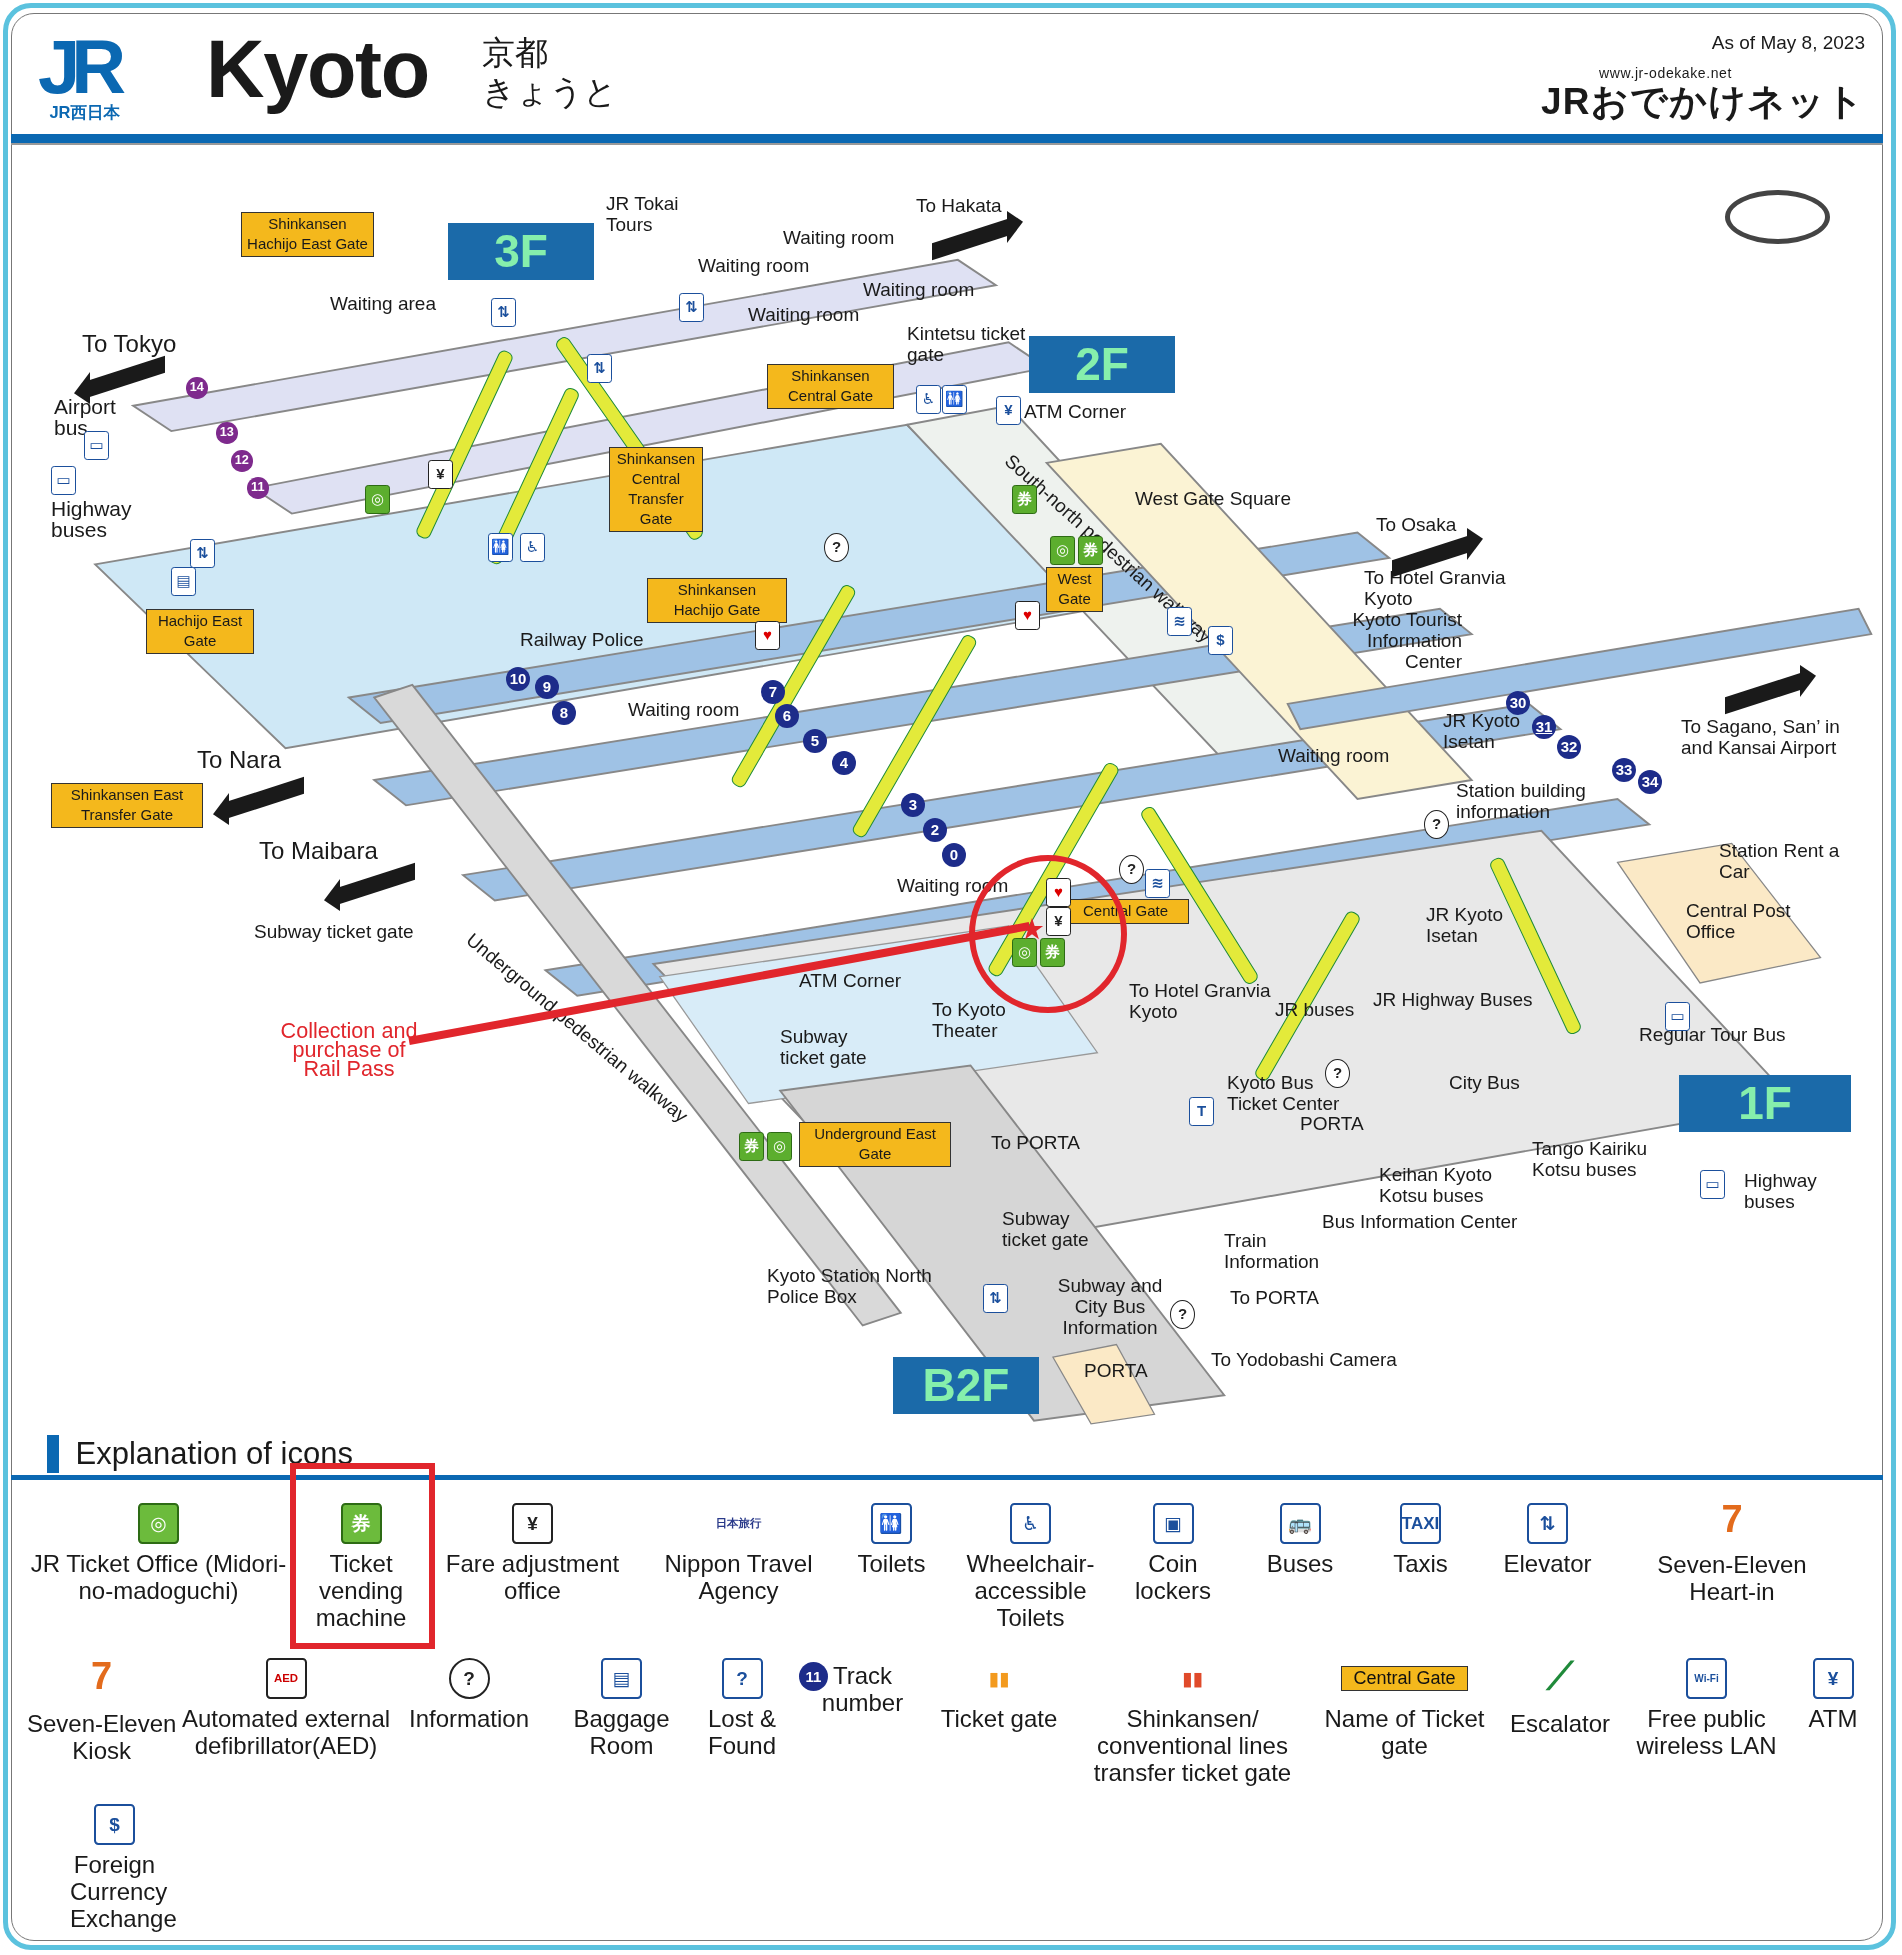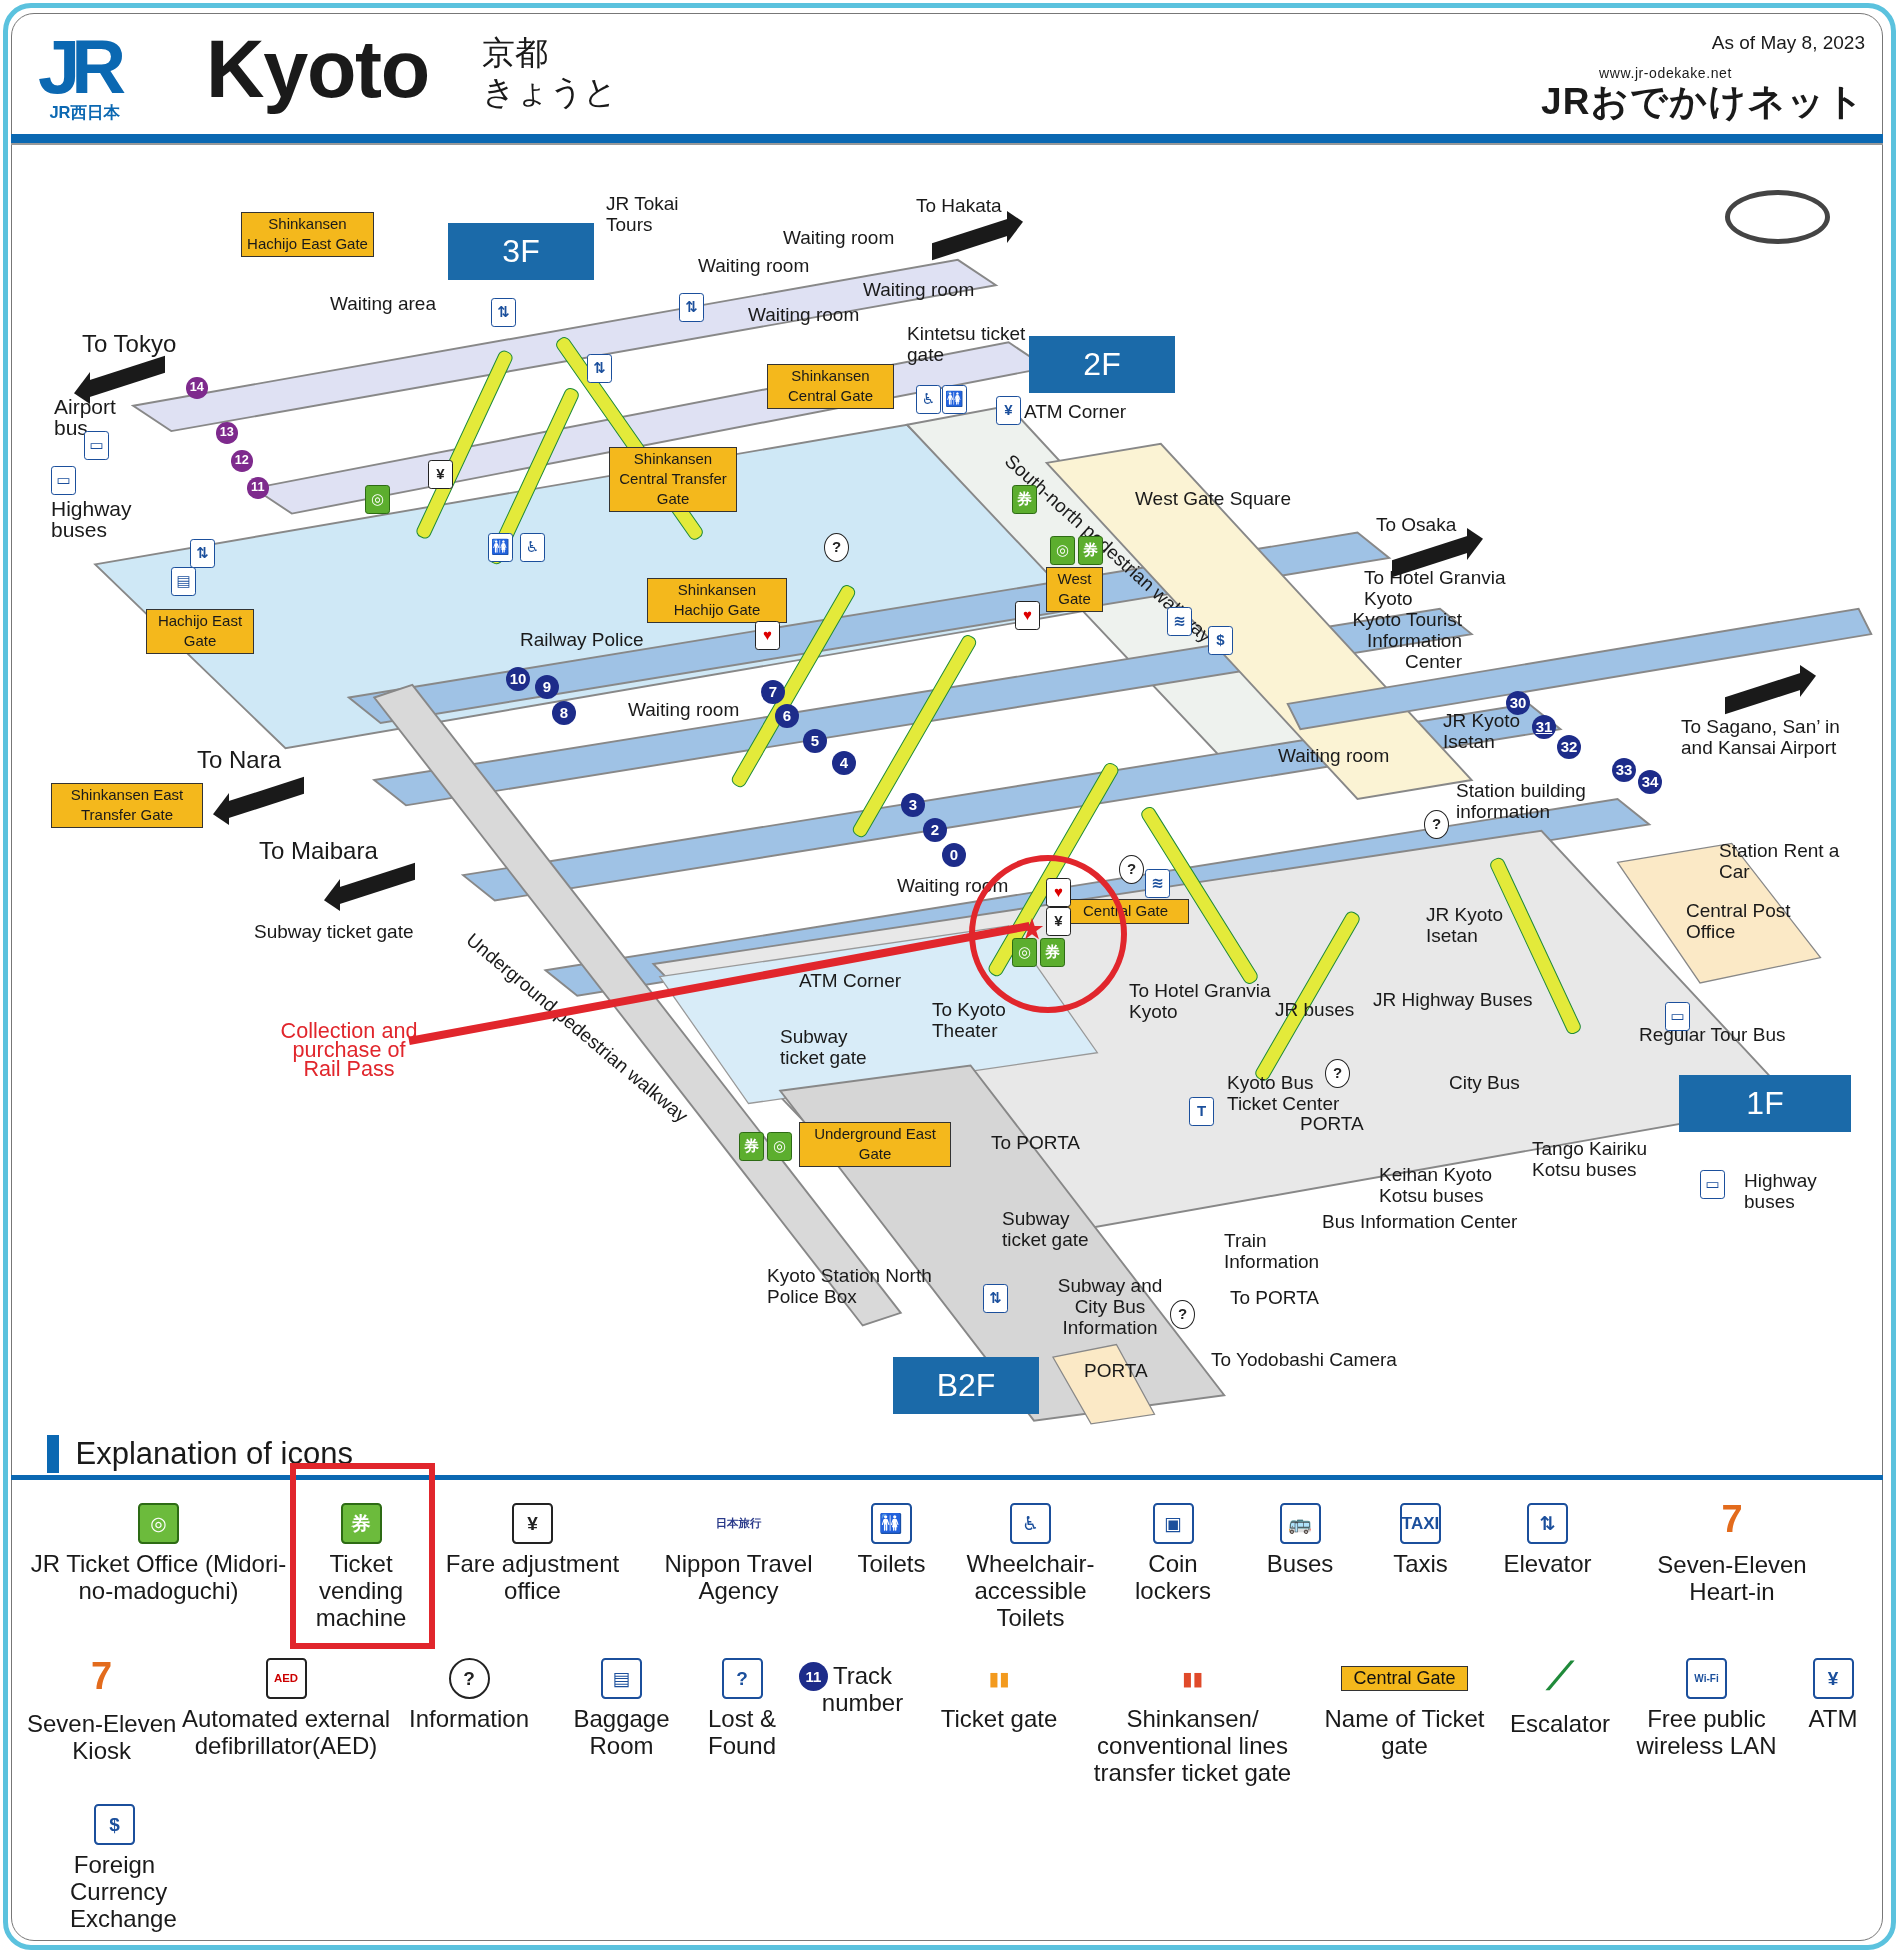--- a/index.html
+++ b/index.html
@@ -10,21 +10,21 @@
   .header-rule2{position:absolute;left:11.4px;top:143px;width:1872px;height:1.9px;background:#999;}
   .jr-logo{position:absolute;left:38px;top:32px;width:108px;height:82px;}
   .jr-logo-mark{font-weight:bold;font-size:76px;color:#0b68b2;letter-spacing:-9px;line-height:70px;font-family:"Liberation Sans",sans-serif;}
   .jr-logo-sub{font-size:16.5px;color:#0b68b2;font-weight:bold;margin-left:11.4px;}
   .station-name{position:absolute;left:206px;top:25px;font-size:81px;font-weight:bold;letter-spacing:-1.3px;line-height:89px;}
   .station-jp{position:absolute;left:482px;top:33px;font-size:33px;line-height:39px;}
   .as-of{position:absolute;right:38px;top:32px;font-size:19px;}
   .site-url{position:absolute;right:171px;top:65px;font-size:14px;letter-spacing:0.6px;}
   .odekake{position:absolute;right:38px;top:77px;font-size:37px;font-weight:bold;letter-spacing:1.3px;}
   .map{position:absolute;left:19px;top:152px;width:1865px;height:1275px;}
-  .floor-label{position:absolute;background:#1b6aa9;color:#ffffff;font-weight:normal;font-size:32px;text-align:center;line-height:57px;}
+  .floor-label{position:absolute;background:#1b6aa9;color:#86efac;font-weight:bold;font-size:46px;text-align:center;line-height:57px;}
   .lbl{position:absolute;font-size:21px;line-height:21px;white-space:nowrap;}
   .lbl.sm{font-size:19px;}
   .gate{position:absolute;background:#f4b81c;border:1.3px solid #333;font-size:15px;line-height:20px;text-align:center;padding:1.3px 3.8px;box-sizing:border-box;}
   .track{position:absolute;width:24px;height:24px;border-radius:50%;background:#1d2c8a;color:#fff;font-weight:bold;font-size:15px;text-align:center;line-height:24px;}
   .track.purple{background:#7e2a8d;font-size:12.7px;width:21.6px;height:21.6px;line-height:21.6px;}
   .icn{position:absolute;width:25px;height:29px;border:1.9px solid #1b4f9c;border-radius:3.2px;background:#fff;box-sizing:border-box;color:#1b4f9c;font-size:15px;text-align:center;line-height:25px;font-weight:bold;}
   .icn.green{background:#5cae2e;color:#fff;border-color:#2d6b14;}
   .icn.blk{border-color:#222;color:#222;}
   .arrow{position:absolute;width:76px;height:16.5px;background:#1a1a1a;transform:skewY(-18deg);}
   .arrow.l::before{content:"";position:absolute;left:-15px;top:-7.6px;border-right:16.5px solid #1a1a1a;border-top:16px solid transparent;border-bottom:16px solid transparent;}
@@ -109,21 +109,21 @@
   <div class="floor-label" style="left:429px;top:71px;width:146px;height:57px;">3F</div>
   <div class="floor-label" style="left:1010px;top:184px;width:146px;height:57px;">2F</div>
   <div class="floor-label" style="left:1660px;top:923px;width:172px;height:57px;">1F</div>
   <div class="floor-label" style="left:874px;top:1205px;width:146px;height:57px;">B2F</div>
 
   <div class="compass" style="left:1706px;top:38px;"></div>
 
   <div class="gate" style="left:222px;top:60px;width:133px;">Shinkansen Hachijo East Gate</div>
   <div class="gate" style="left:127px;top:457px;width:108px;">Hachijo East Gate</div>
   <div class="gate" style="left:32px;top:631px;width:152px;">Shinkansen East Transfer Gate</div>
-  <div class="gate" style="left:590px;top:295px;width:128px;">Shinkansen Central Transfer Gate</div>
+  <div class="gate" style="left:590px;top:295px;width:94px;">Shinkansen Central Transfer Gate</div>
   <div class="gate" style="left:628px;top:426px;width:140px;">Shinkansen Hachijo Gate</div>
   <div class="gate" style="left:748px;top:212px;width:127px;">Shinkansen Central Gate</div>
   <div class="gate" style="left:1027px;top:415px;width:57px;">West Gate</div>
   <div class="gate" style="left:1043px;top:747px;width:127px;white-space:nowrap;">Central Gate</div>
   <div class="gate" style="left:780px;top:970px;width:152px;">Underground East Gate</div>
 
   <div class="lbl" style="left:63px;top:181px;font-size:24px;">To Tokyo</div>
   <div class="arrow l" style="left:70px;top:216px;"></div>
   <div class="lbl sm" style="left:897px;top:43px;">To Hakata</div>
   <div class="arrow r" style="left:913px;top:79px;"></div>

